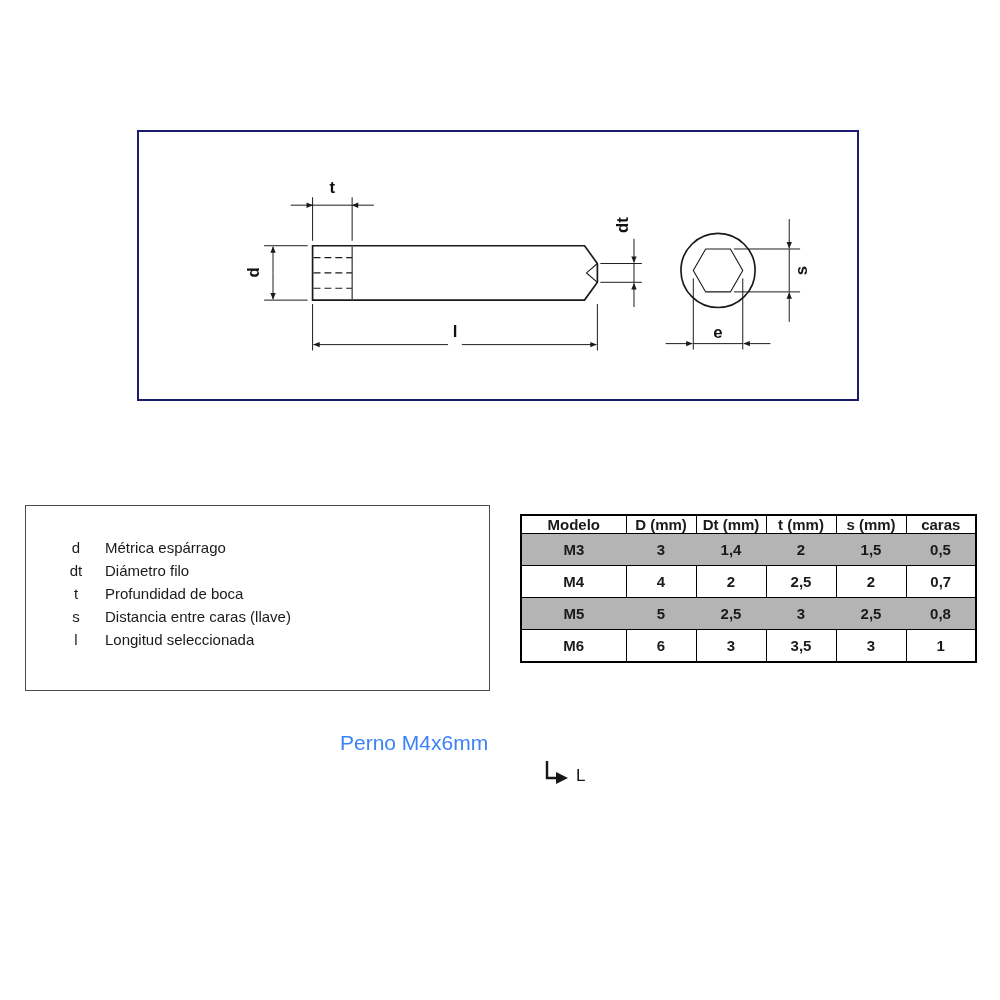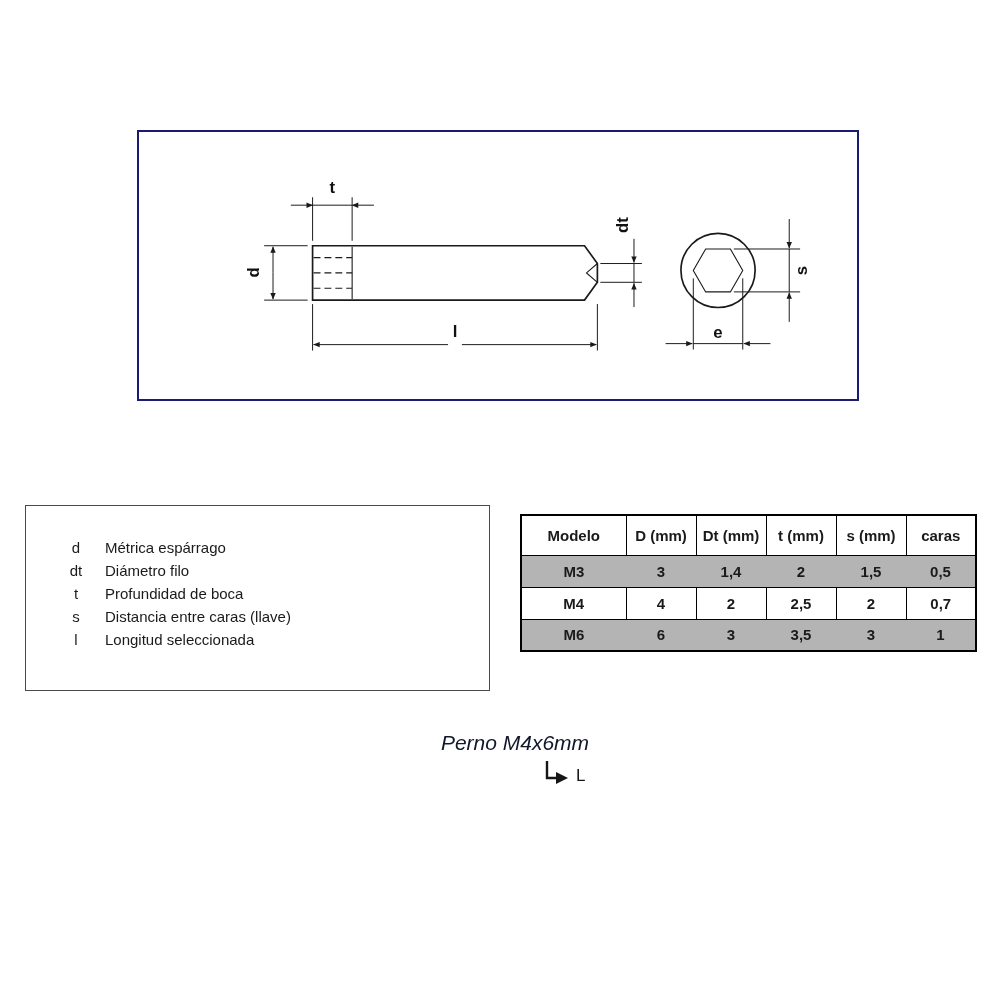--- a/index.html
+++ b/index.html
@@ -34,31 +34,31 @@
   
   .dim-table {
     position:absolute; left:520px; top:514px;
     border-collapse:collapse; border:2px solid #000; background:#fff;
     table-layout:fixed;
   }
   .dim-table th, .dim-table td {
     border:1px solid #000; font-weight:bold; font-size:15px;
     text-align:center; vertical-align:middle; padding:0;
   }
-  .dim-table th { height:40px; }
+  .dim-table th { height:18px; }
   .dim-table td { height:32px;margin-top:27px; }
   .dim-table tbody tr:nth-child(odd) td {
     background:var(--shaded,#b4b4b4);
     border-left:none; border-right:none;
   }
 
   
   .caption {
     position:absolute; left:340px; top:731px; width:350px;
-    text-align:center; font-size:21px; color:#0f172a;font-style:italic;
+    font-size:21px; color:#3b82f6;
   }
   .length-arrow {
     position:absolute; left:543px; top:760px;
     display:flex; align-items:flex-end; gap:5px;
   }
   .length-arrow svg { display:block; }
   .length-arrow .lbl { font-size:17px; line-height:1; padding-bottom:2px; color:#161616; }
 </style>
 </head>
 <body>
@@ -196,20 +196,28 @@
       </tr>
       <tr>
         <td>M4</td>
         <td>4</td>
         <td>2</td>
         <td>2,5</td>
         <td>2</td>
         <td>0,7</td>
       </tr>
       <tr>
+        <td>M5</td>
+        <td>5</td>
+        <td>2,5</td>
+        <td>3</td>
+        <td>2,5</td>
+        <td>0,8</td>
+      </tr>
+      <tr>
         <td>M6</td>
         <td>6</td>
         <td>3</td>
         <td>3,5</td>
         <td>3</td>
         <td>1</td>
       </tr>
     </tbody>
   </table>
 

